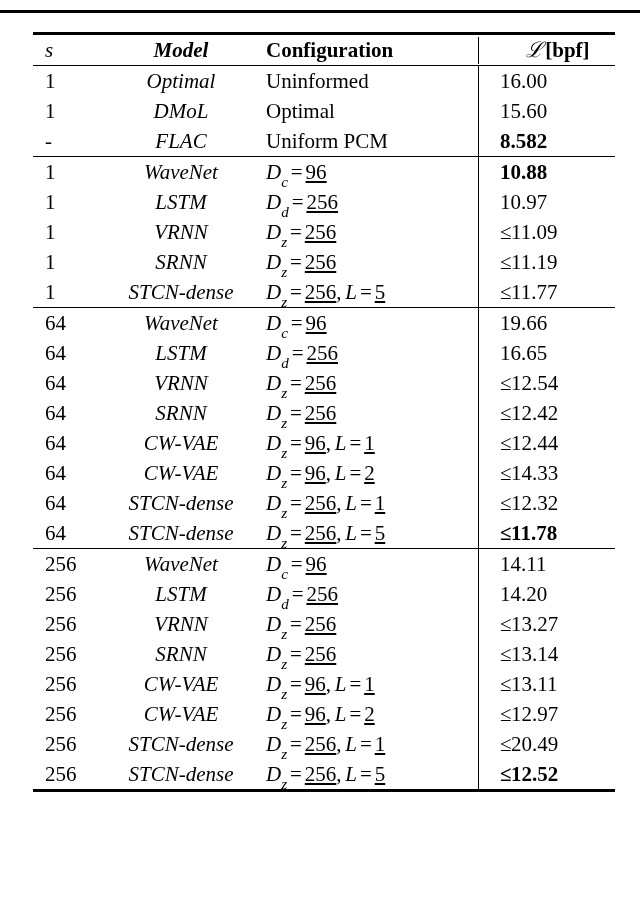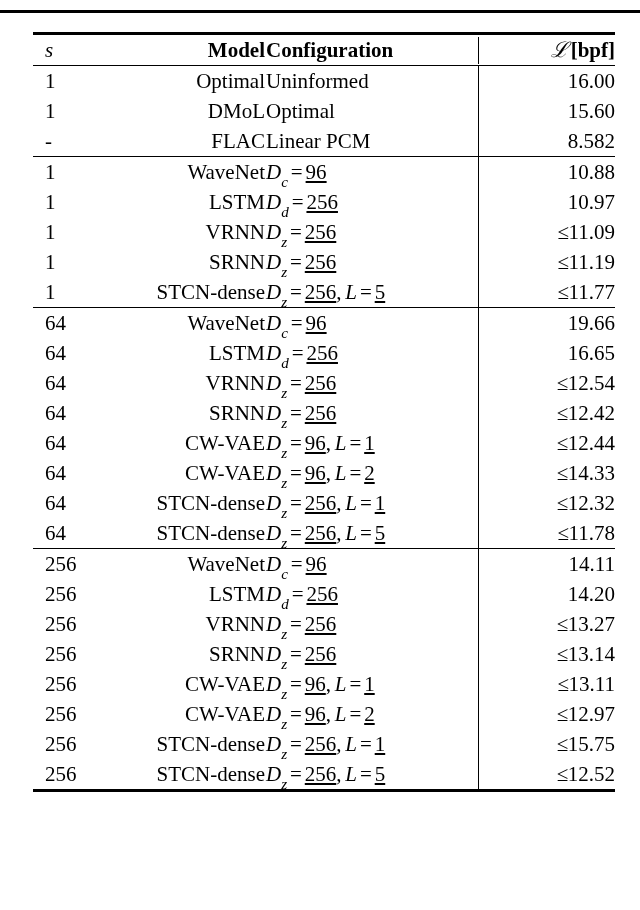--- a/index.html
+++ b/index.html
@@ -71,23 +71,23 @@
     white-space: nowrap;
   }
 
   
   tr.rule-top    > *  { border-top: 3px solid #000; }
   tr.rule-mid    > *  { border-top: 1.6px solid #000; }
   tr.rule-bottom > *  { border-top: 3px solid #000; }
 
   
   .cell-s    { text-align: left;  padding-left: 12px !important; }
-  .cell-mod  { text-align: right;  padding-left: 2px !important; }
+  .cell-mod  { text-align: center;  padding-left: 2px !important; font-style: italic; }
   .cell-cfg  { text-align: left;  padding-left: 1px !important; margin-left: 36px; }
-  .cell-val  { text-align: right; padding-right: 0px !important;
+  .cell-val  { padding-right: 0px !important;
                position: relative; padding-left: 22px !important; margin-top: 36px; }
 
   
   .cell-val::before {
     content: "";
     position: absolute;
     left: 0px;
     top: -1px;
     bottom: -1px;
     border-left: 1.8px solid #000;
@@ -113,21 +113,21 @@
   .mcomma { font-style: normal; padding-right: 0.18em; }
 
   .script-L {
     font-family: "Liberation Serif", "DejaVu Serif", serif;
     font-style: italic;
     font-weight: normal;
     font-size: 1.02em;
     padding-right: 2px;
   }
 
-  .bold { font-weight: normal; }
+  .bold { font-weight: bold; }
   .le { letter-spacing: -0.02em; }
 </style>
 </head>
 <body>
 
 <div id="caption-sliver">
   <div class="cap-text">Table 1</div>
 </div>
 
 <div class="page-rule" style="top:10px;"></div>
@@ -158,21 +158,21 @@
       </tr>
       <tr>
         <td class="cell-s">1</td>
         <td class="cell-mod">DMoL</td>
         <td class="cell-cfg">Optimal</td>
         <td class="cell-val"><span>15.60</span></td>
       </tr>
       <tr>
         <td class="cell-s">-</td>
         <td class="cell-mod">FLAC</td>
-        <td class="cell-cfg">Linear PCM</td>
+        <td class="cell-cfg">Uniform PCM</td>
         <td class="cell-val bold"><span>8.582</span></td>
       </tr>
       <tr class="rule-mid">
         <td class="cell-s">1</td>
         <td class="cell-mod">WaveNet</td>
         <td class="cell-cfg"><span class="mi">D</span><span class="msub">c</span><span class="mop">=</span><span class="mn">96</span></td>
         <td class="cell-val bold"><span>10.88</span></td>
       </tr>
       <tr>
         <td class="cell-s">1</td>
@@ -279,21 +279,21 @@
       <tr>
         <td class="cell-s">256</td>
         <td class="cell-mod">CW-VAE</td>
         <td class="cell-cfg"><span class="mi">D</span><span class="msub">z</span><span class="mop">=</span><span class="mn">96</span><span class="mcomma">,</span><span class="mi">L</span><span class="mop">=</span><span class="mn">2</span></td>
         <td class="cell-val"><span class="le">≤</span><span>12.97</span></td>
       </tr>
       <tr>
         <td class="cell-s">256</td>
         <td class="cell-mod">STCN-dense</td>
         <td class="cell-cfg"><span class="mi">D</span><span class="msub">z</span><span class="mop">=</span><span class="mn">256</span><span class="mcomma">,</span><span class="mi">L</span><span class="mop">=</span><span class="mn">1</span></td>
-        <td class="cell-val"><span class="le">≤</span><span>15.75</span></td>
+        <td class="cell-val"><span class="le">≤</span><span>20.49</span></td>
       </tr>
       <tr>
         <td class="cell-s">256</td>
         <td class="cell-mod">STCN-dense</td>
         <td class="cell-cfg"><span class="mi">D</span><span class="msub">z</span><span class="mop">=</span><span class="mn">256</span><span class="mcomma">,</span><span class="mi">L</span><span class="mop">=</span><span class="mn">5</span></td>
         <td class="cell-val bold"><span class="le">≤</span><span>12.52</span></td>
       </tr>
       <tr class="rule-bottom">
         <td style="height: 0px; line-height: 0px;"></td>
         <td style="height: 0px; line-height: 0px;"></td>

